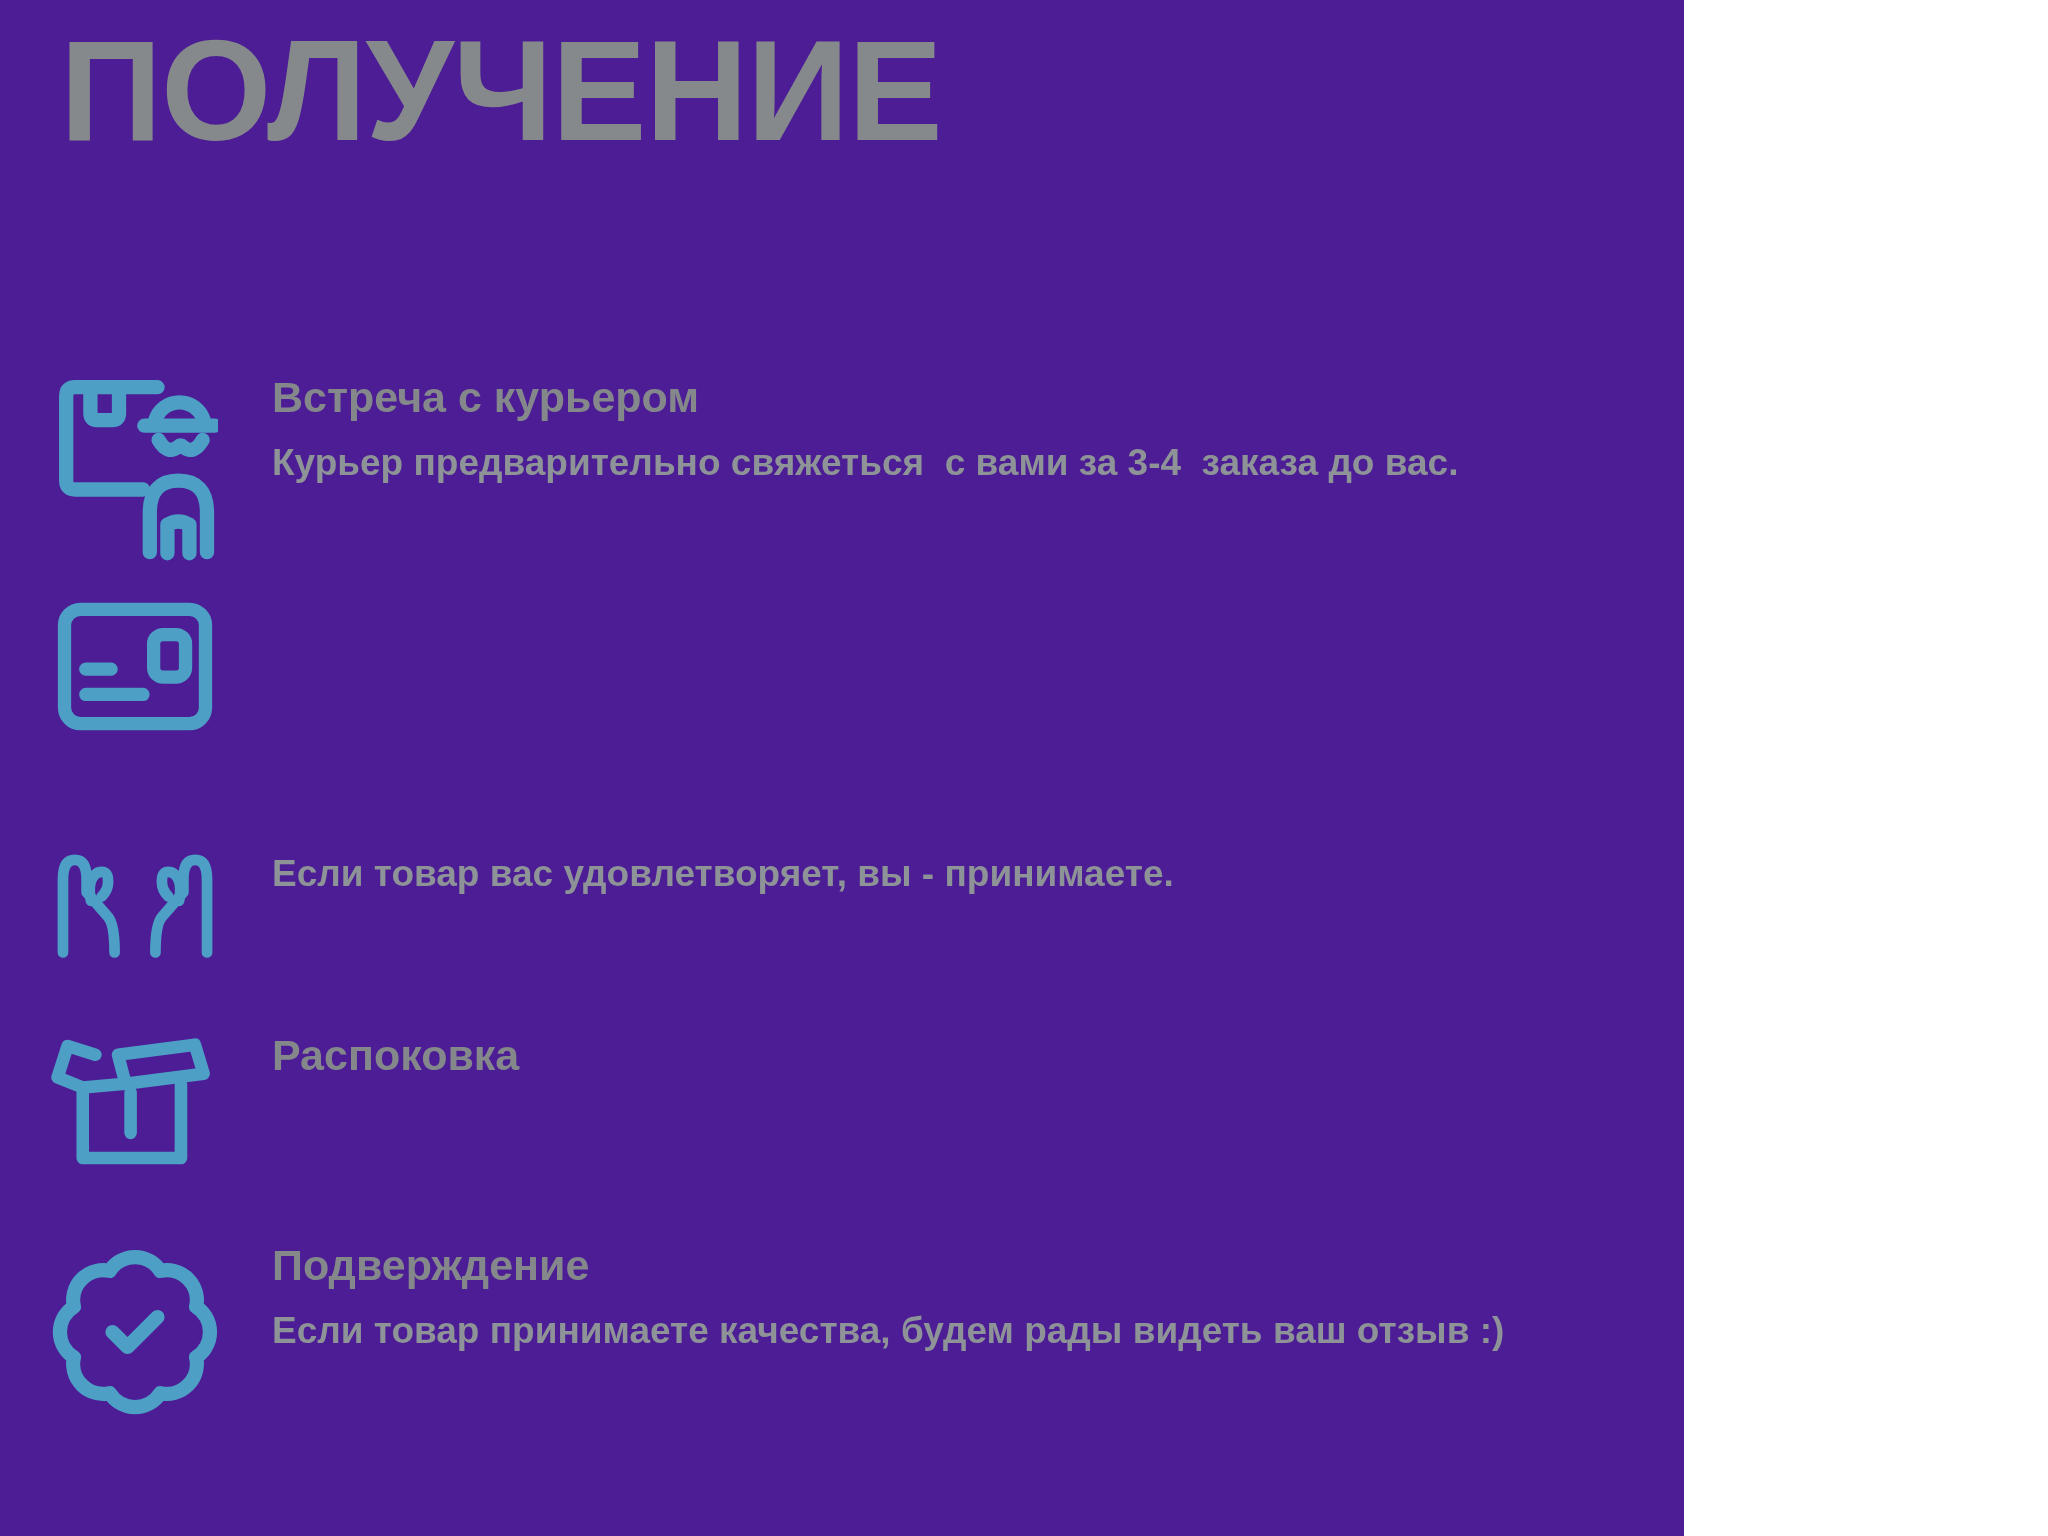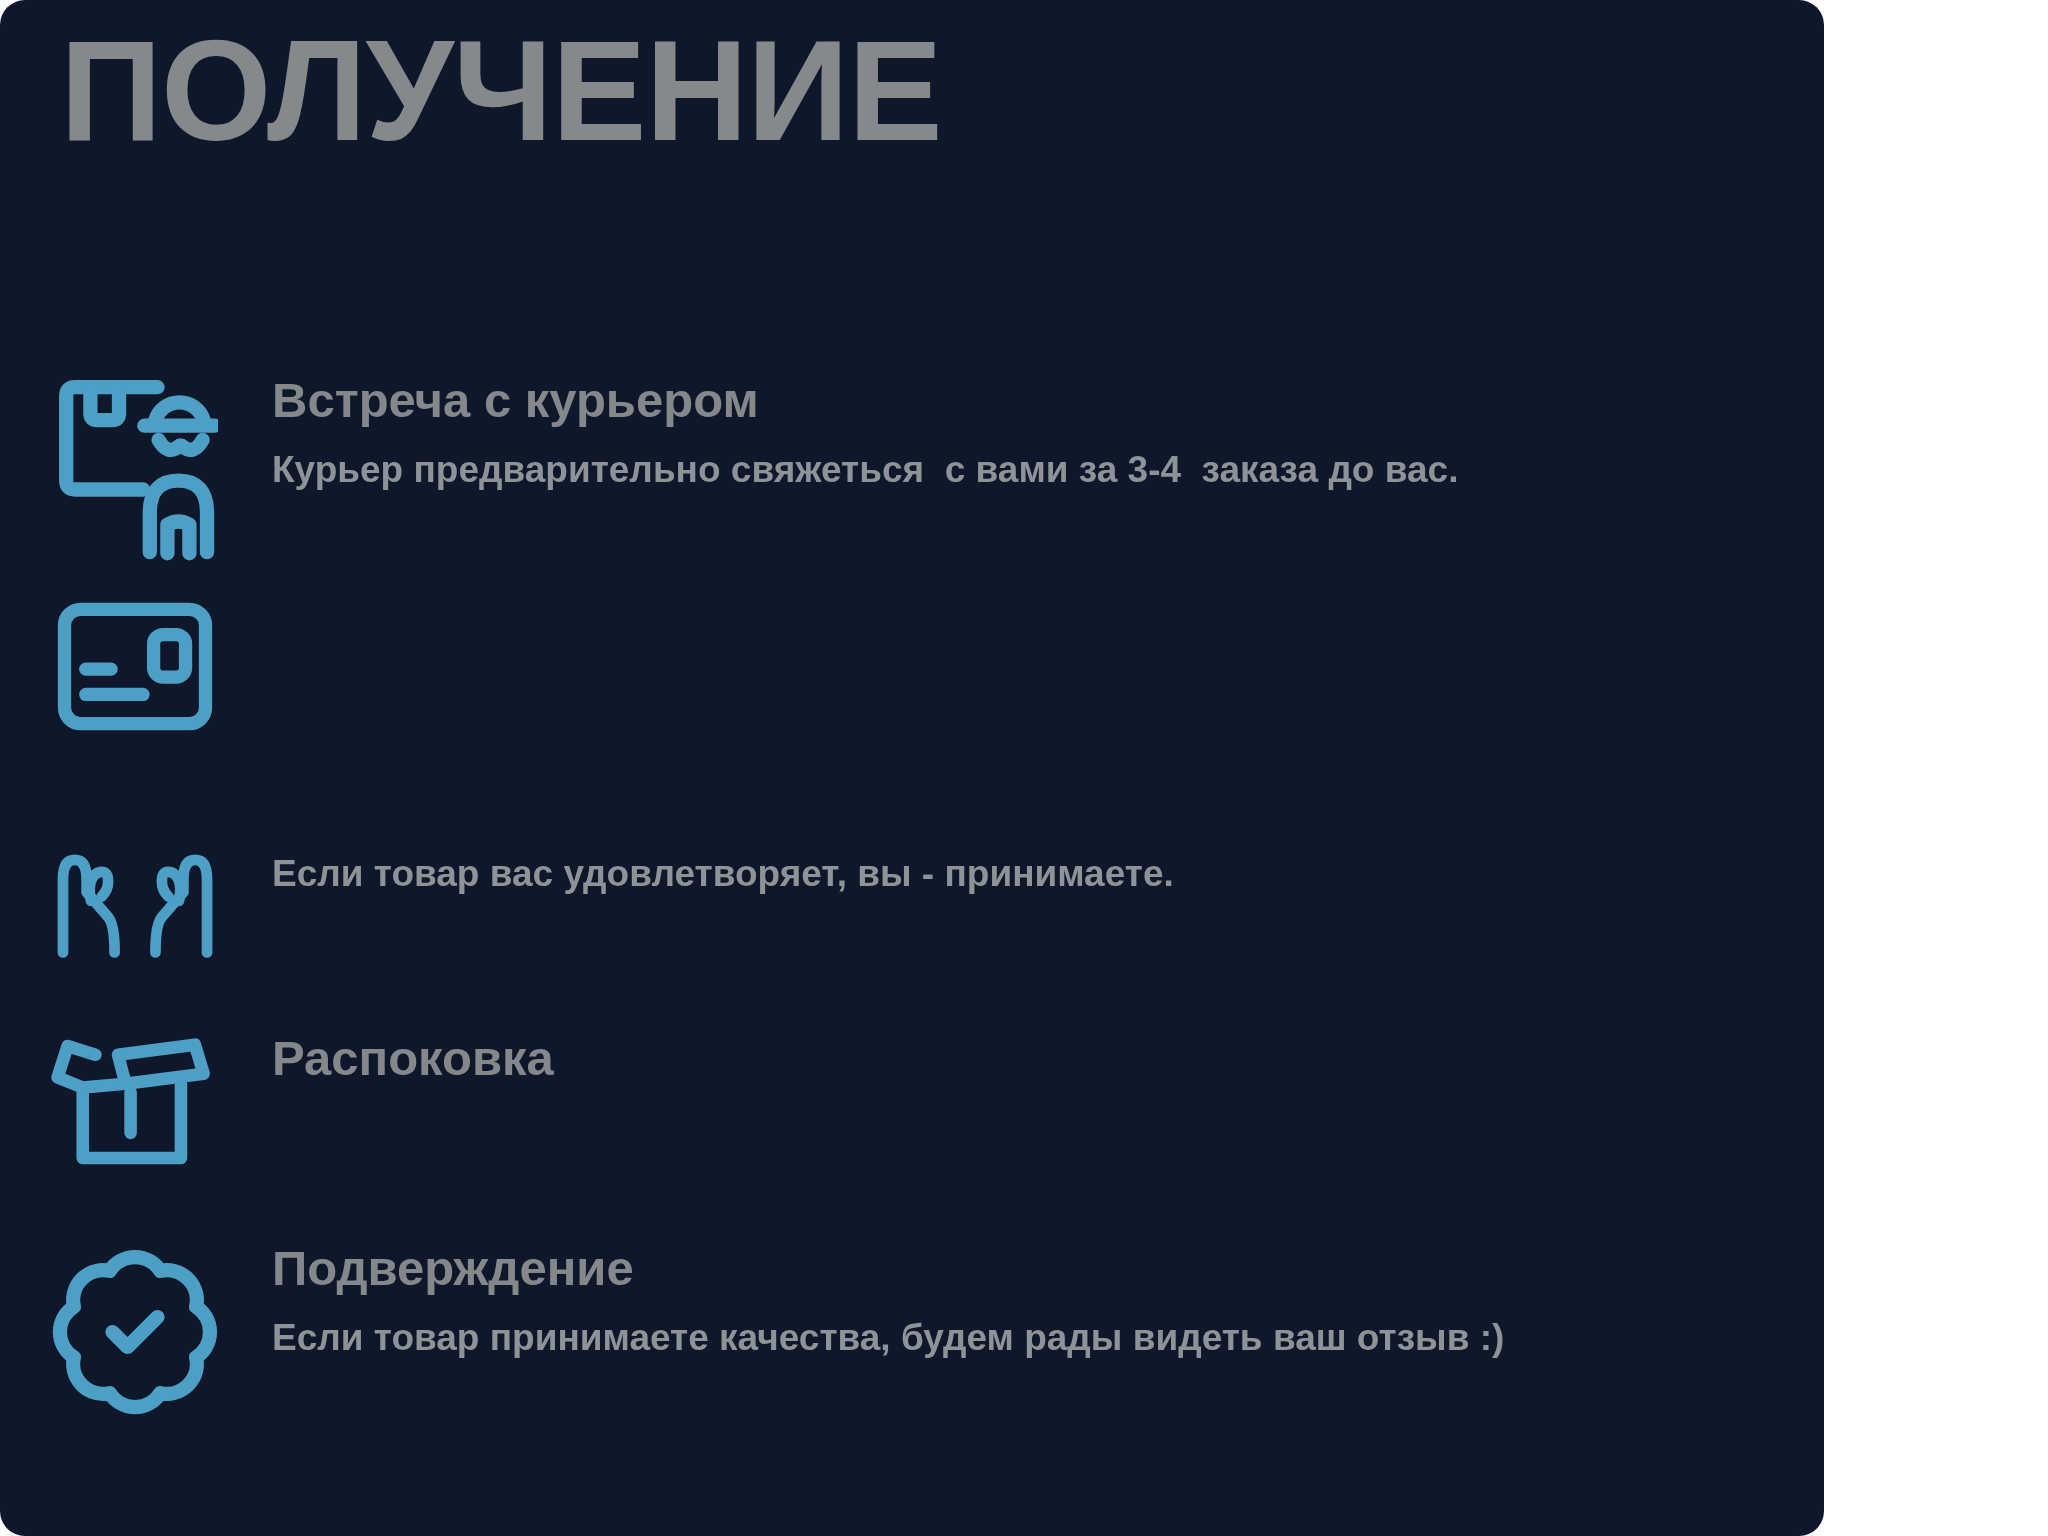--- a/index.html
+++ b/index.html
@@ -1,23 +1,22 @@
 <!DOCTYPE html>
 <html><head>
 <meta charset="utf-8">
 <style>
   html, body { margin: 0; padding: 0; background: #ffffff; }
   .canvas {
     position: relative;
-    width: 1824px;
+    width: 1684px;
     height: 1536px;
-    background: #0f172a;
+    background: #4c1d95;
     overflow: hidden;
     font-family: "Liberation Sans", sans-serif;
-    border-radius: 25px;
   }
   .page-title {
     position: absolute;
     left: 60px;
     top: 20px;
     margin: 0;
     font-size: 142px;
     line-height: 1;
     font-weight: 800;
     letter-spacing: -1px;
@@ -40,21 +39,21 @@
   }
   .icon-box svg { display: block; }
   .step-text {
     position: absolute;
     left: 272px;
     top: 4px;
     width: 1630px;
   }
   .step-title {
     margin: 0;
-    font-size: 49px;
+    font-size: 43px;
     line-height: 1.1;
     font-weight: 700;
     color: #84888B;
   }
   .step-desc {
     margin: 16px 0 0 0;
     font-size: 37px;
     line-height: 1.42;
     font-weight: 700;
     color: #8D9396;

